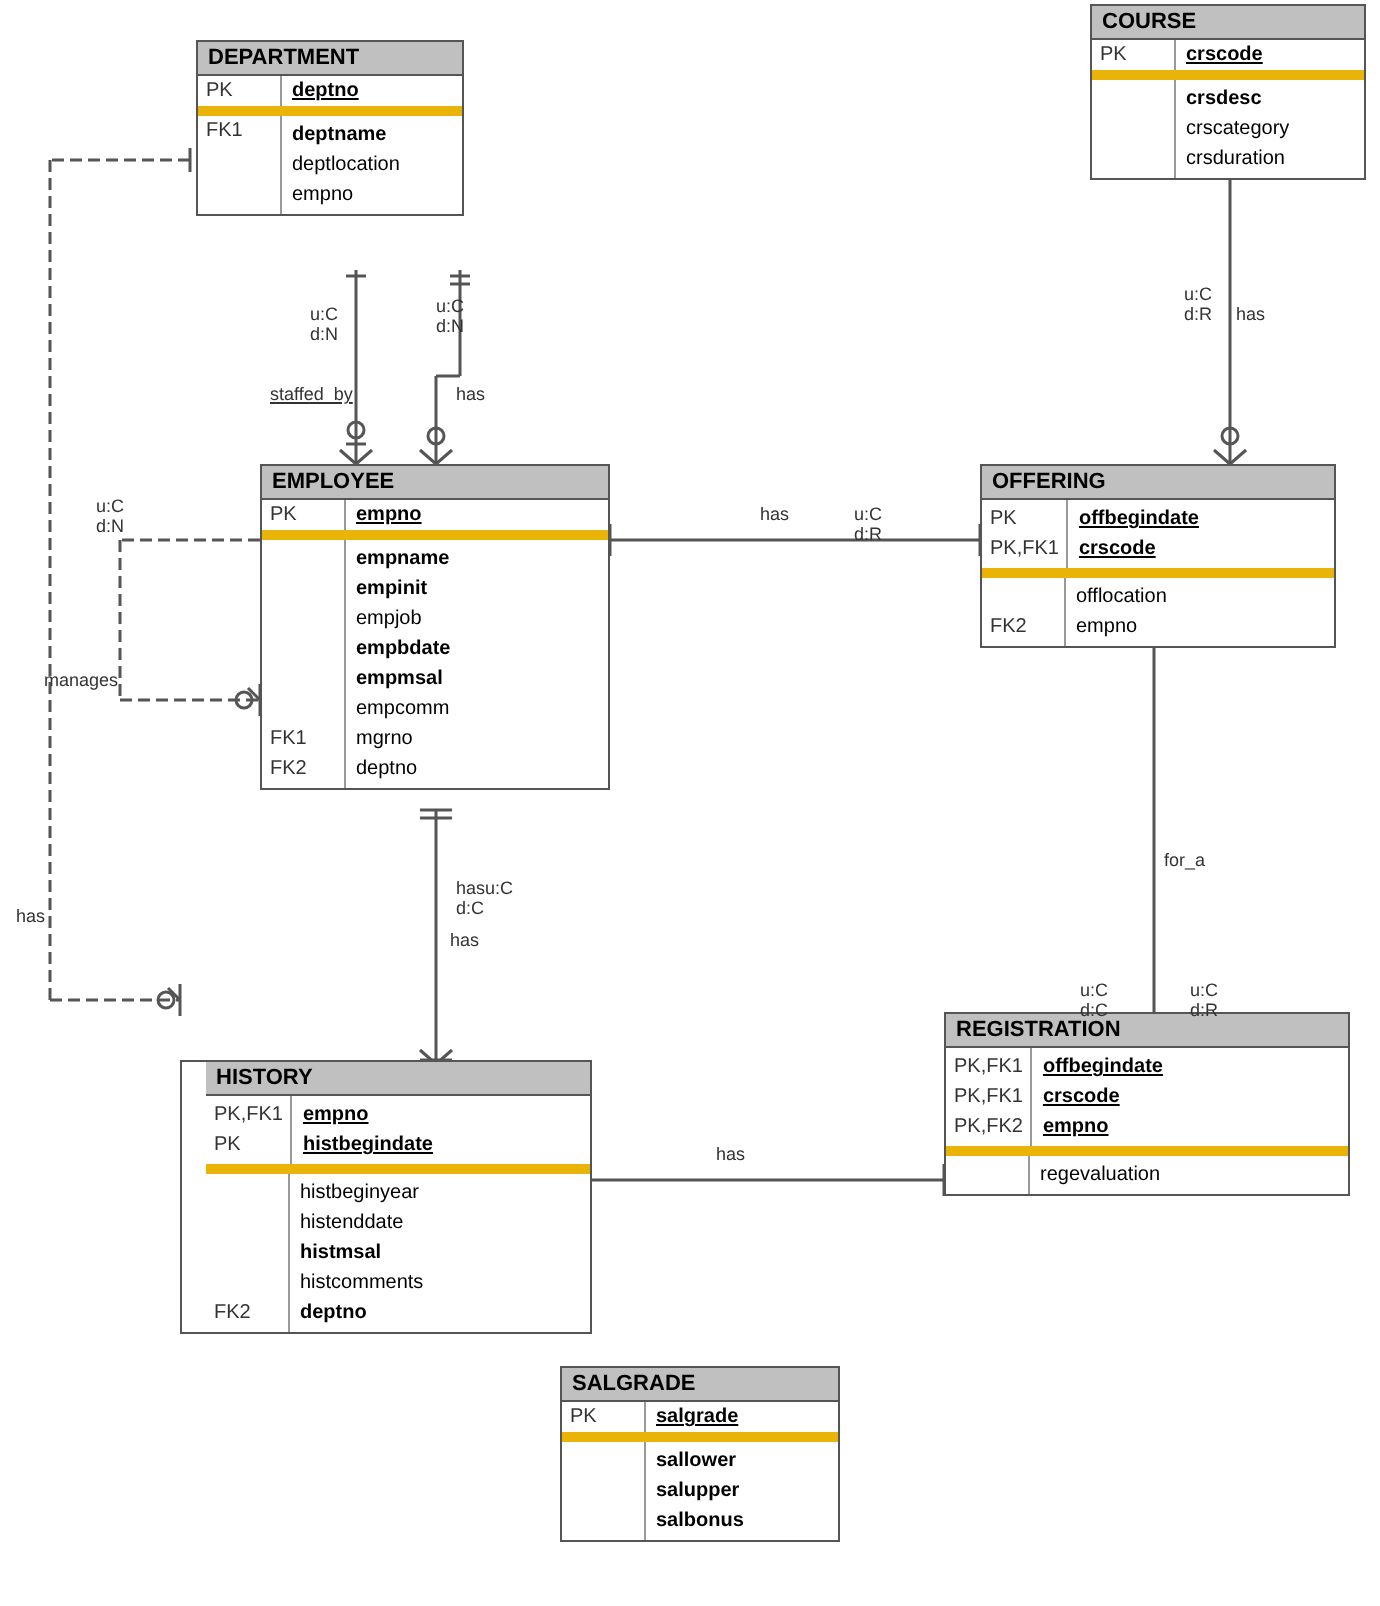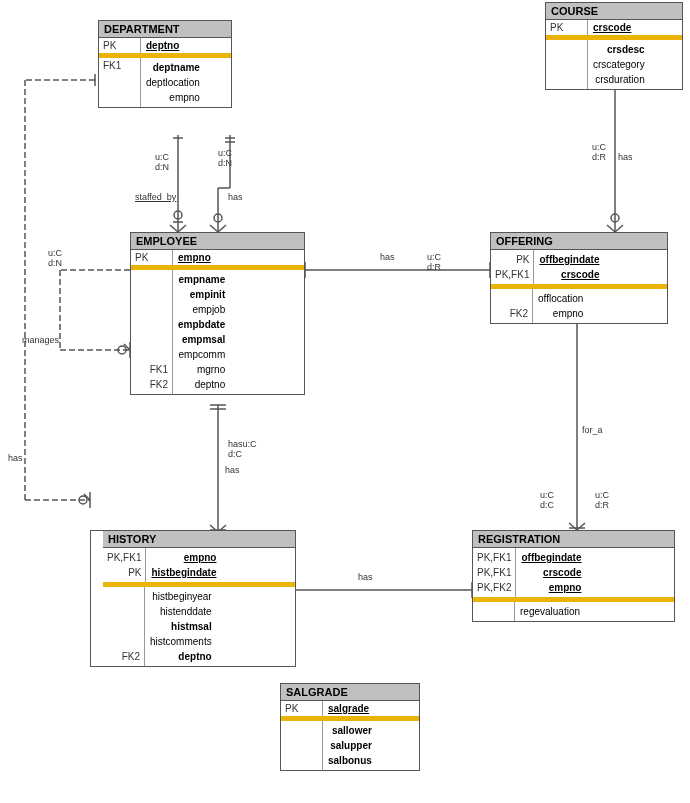--- a/index.html
+++ b/index.html
@@ -45,21 +45,21 @@
       color: #333;
       white-space: nowrap;
     }
     .entity-attr-col {
       padding: 2px 5px;
       font-size: 10px;
     }
     .underline { text-decoration: underline; }
     .bold { font-weight: bold; }
     .attr-list { line-height: 1.5; }
-    .attr-line { display: block; text-align: right; }
+    .attr-line { display: block; }
 
     svg.connections {
       position: absolute;
       top: 0; left: 0;
       width: 690px;
       height: 803px;
       pointer-events: none;
     }
     .conn-label {
       position: absolute;
@@ -271,21 +271,21 @@
       <div class="entity-attr-col attr-list">
         <span class="attr-line">histbeginyear</span>
         <span class="attr-line">histenddate</span>
         <span class="attr-line bold">histmsal</span>
         <span class="attr-line">histcomments</span>
         <span class="attr-line bold">deptno</span>
       </div>
     </div>
   </div>
 
-  <div class="entity-box" style="left:472px; top:530px; width:203px;">
+  <div class="entity-box" style="left:472px; top:506px; width:203px;">
     <div class="entity-header">REGISTRATION</div>
     <div class="entity-row">
       <div class="entity-label-col" style="line-height:1.5;">
         <span class="attr-line">PK,FK1</span>
         <span class="attr-line">PK,FK1</span>
         <span class="attr-line">PK,FK2</span>
       </div>
       <div class="entity-attr-col attr-list">
         <span class="attr-line underline bold">offbegindate</span>
         <span class="attr-line underline bold">crscode</span>

